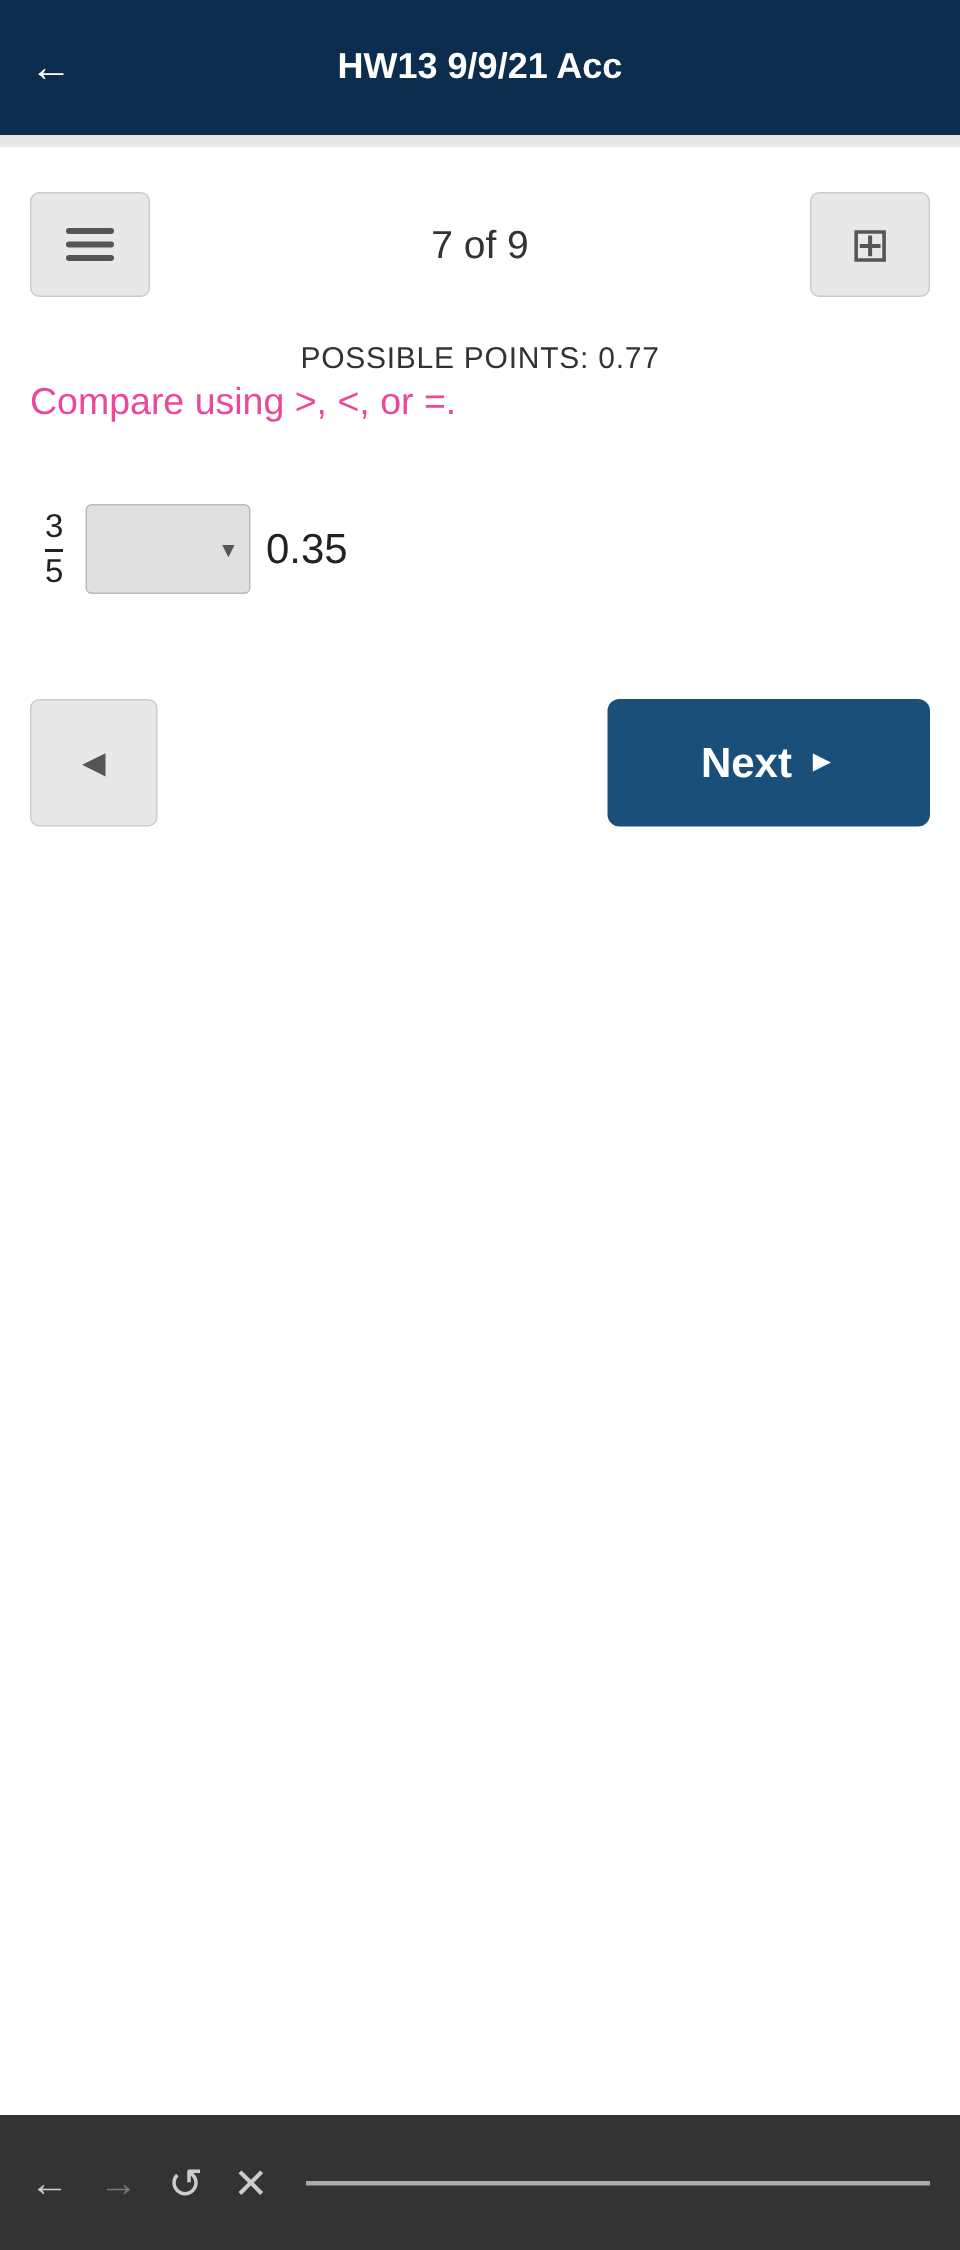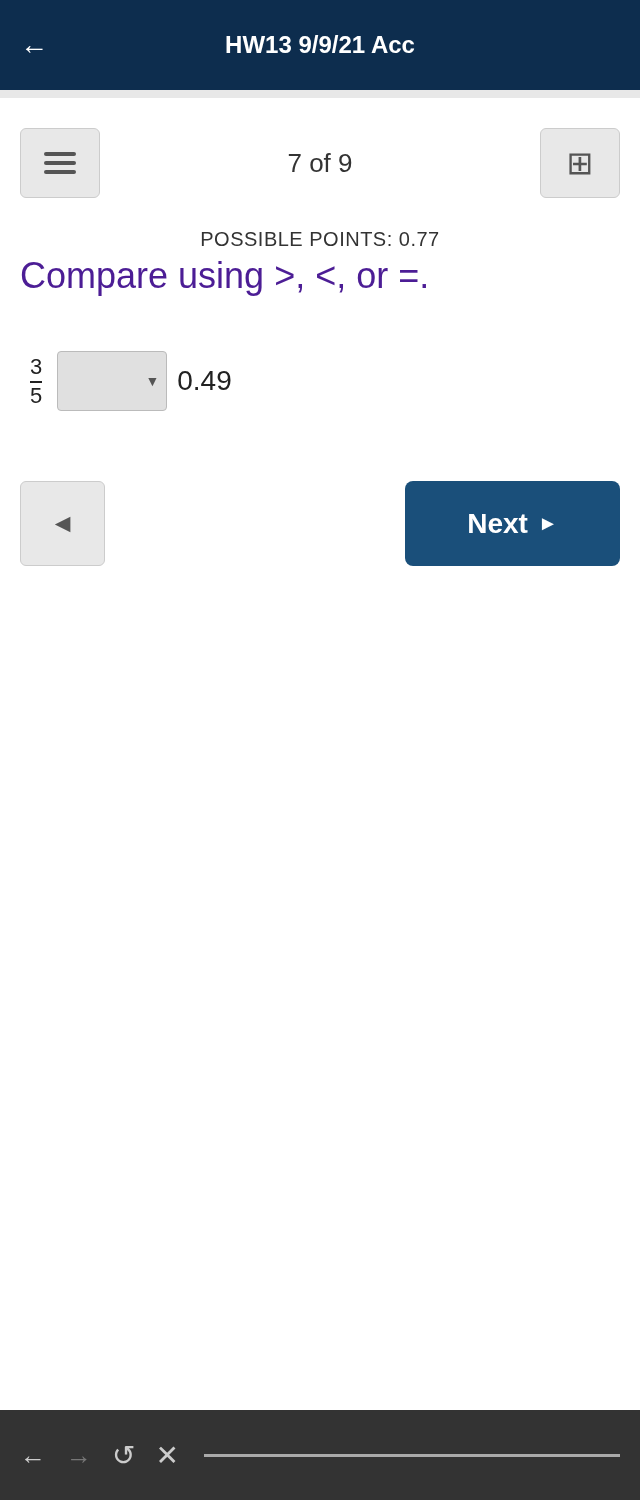--- a/index.html
+++ b/index.html
@@ -115,22 +115,22 @@
     
     .points-row {
       text-align: center;
       font-size: 20px;
       color: #333;
       letter-spacing: 0.5px;
     }
 
     
     .question-text {
-      font-size: 36px;
-      color: #4c1d95;
+      font-size: 25px;
+      color: #ec4899;
       margin-bottom: 50px;
       line-height: 1.4;
     }
 
     
     .answer-row {
       display: flex;
       align-items: center;
       gap: 10px;
       margin-bottom: 60px;
@@ -323,21 +323,21 @@
     <div class="dropdown-wrapper">
       <select class="dropdown-select">
         <option value=""></option>
         <option value="&gt;">&gt;</option>
         <option value="&lt;">&lt;</option>
         <option value="=">=</option>
       </select>
       <span class="dropdown-arrow">▼</span>
     </div>
 
-    <span class="comparison-value">0.49</span>
+    <span class="comparison-value">0.35</span>
   </div>
 
   <div class="nav-row">
     <div class="prev-button">
       <span>◄</span>
     </div>
 
     <div class="next-button">
       <span class="next-label">Next</span>
       <span class="next-arrow">►</span>

